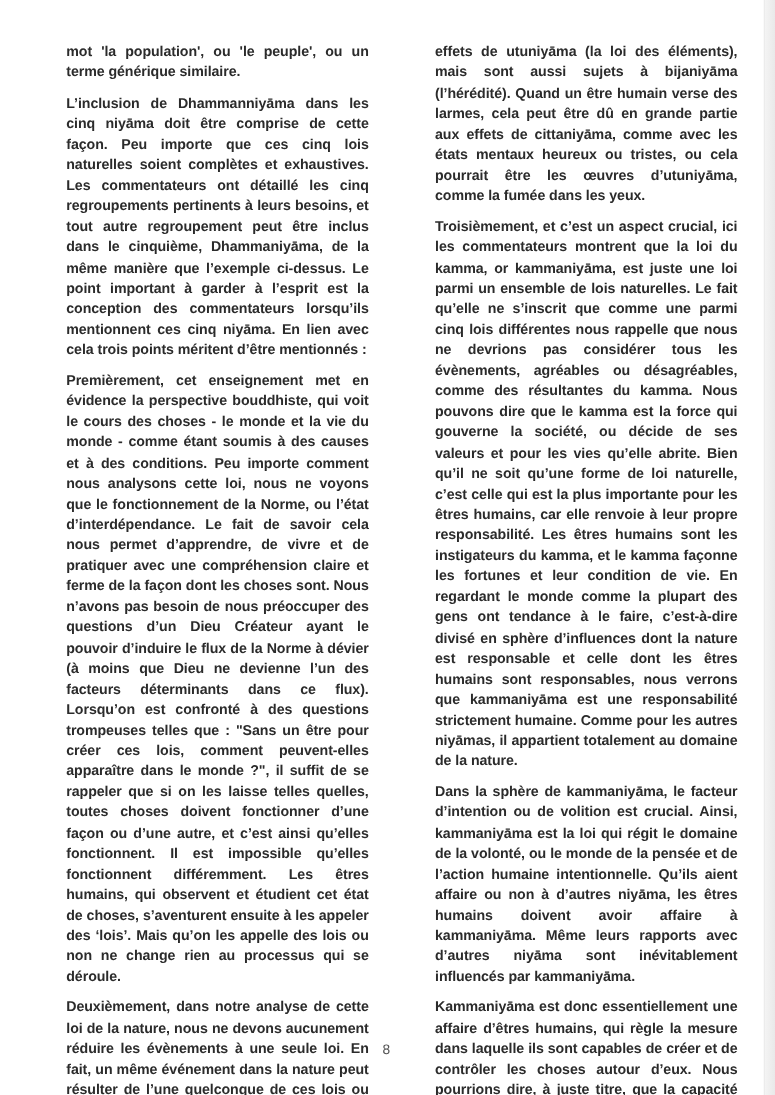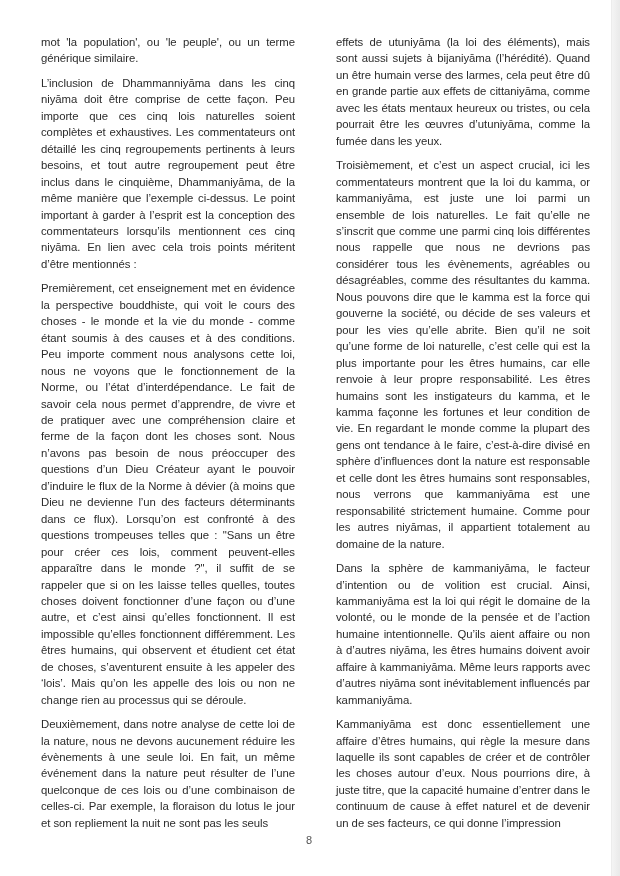--- a/index.html
+++ b/index.html
@@ -36,22 +36,23 @@
       top: 34px;
       width: 254px;
       font-size: 11.35px;
       line-height: 16.45px;
       text-align: justify;
       letter-spacing: -0.05px;
     }
     .col-left { left: 41px; }
     .col-right { left: 336px; width: 254px; }
     .column p {
-      margin: 0 0 8px 0;
+      margin: 0 0 8px 12px;
       hyphens: none;
+      font-weight: bold;
     }
     .page-number {
       position: absolute;
       left: 306px;
       top: 834px;
       font-size: 11px;
       color: #555;
     }
   </style>
 </head>

